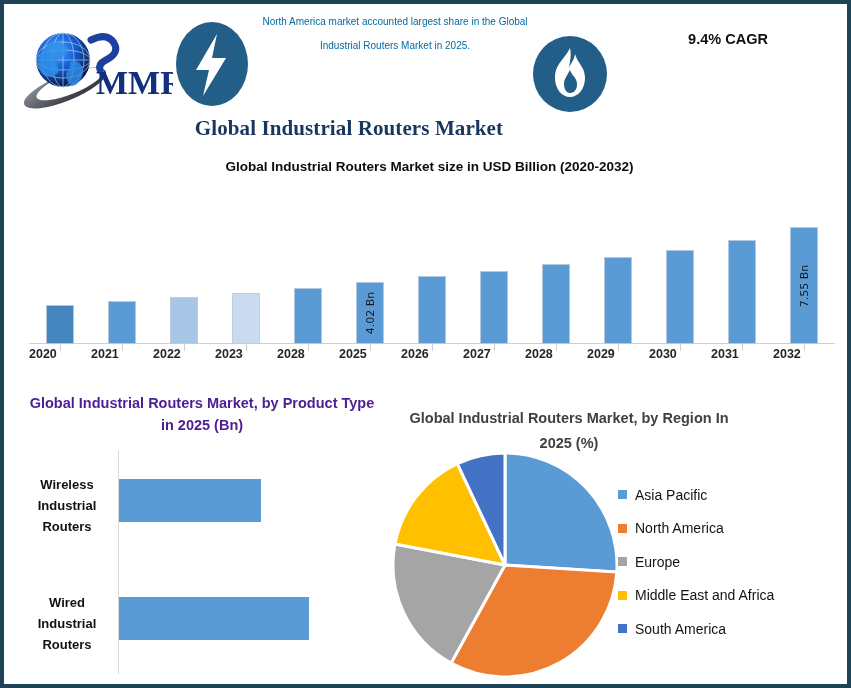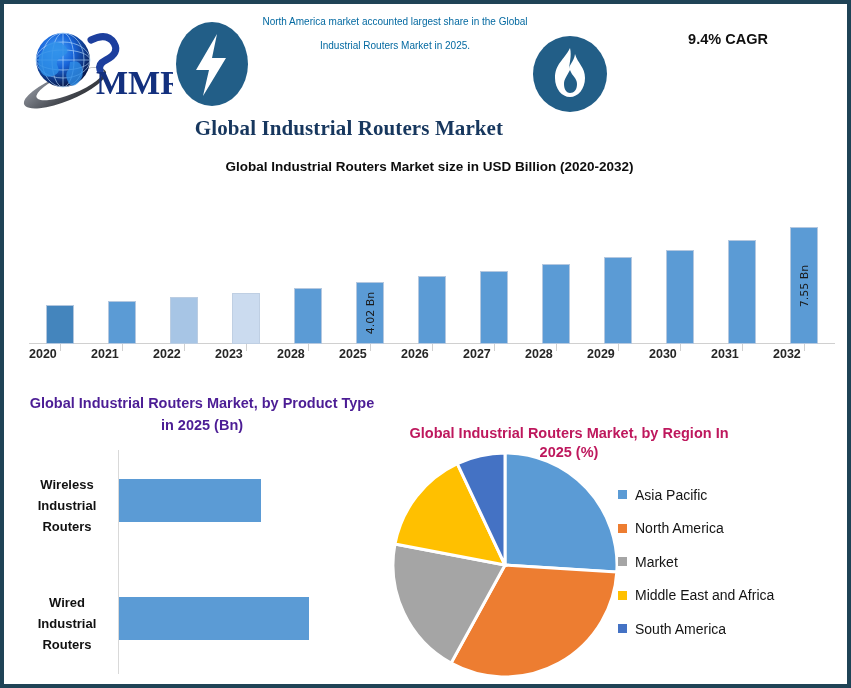--- a/index.html
+++ b/index.html
@@ -87,21 +87,21 @@
     position:absolute;left:0;top:0;width:90px;text-align:center;
     font-size:13px;color:#111;line-height:21px;
   }
   .pt-bar{
     position:absolute;left:97px;height:43px;background:#5B9BD5;
   }
 
   
   #pie-title{
     left:400px;top:402px;width:330px;text-align:center;
-    font-size:14.5px;font-weight:bold;color:#be185d;line-height:19px;margin-top:18px;
+    font-size:14.5px;font-weight:bold;color:#404040;line-height:25px;
   }
   #pie-wrap{left:386px;top:446px;width:230px;height:230px;}
   #pie-svg{display:block;}
   #pie-legend{left:614px;top:474px;width:230px;}
   .legend-row{display:flex;align-items:center;height:33.5px;}
   .legend-swatch{width:9px;height:9px;margin-right:8px;flex:0 0 auto;}
   .legend-text{font-size:14px;color:#141414;white-space:nowrap;}
 </style>
 </head>
 <body>
@@ -268,21 +268,21 @@
       <div class="legend-row">
         <span class="legend-swatch" style="background: rgb(91, 155, 213);"></span>
         <span class="legend-text">Asia Pacific</span>
       </div>
       <div class="legend-row">
         <span class="legend-swatch" style="background: rgb(237, 125, 49);"></span>
         <span class="legend-text">North America</span>
       </div>
       <div class="legend-row">
         <span class="legend-swatch" style="background: rgb(165, 165, 165);"></span>
-        <span class="legend-text">Market</span>
+        <span class="legend-text">Europe</span>
       </div>
       <div class="legend-row">
         <span class="legend-swatch" style="background: rgb(255, 192, 0);"></span>
         <span class="legend-text">Middle East and Africa</span>
       </div>
       <div class="legend-row">
         <span class="legend-swatch" style="background: rgb(68, 114, 196);"></span>
         <span class="legend-text">South America</span>
       </div>
     </div>

